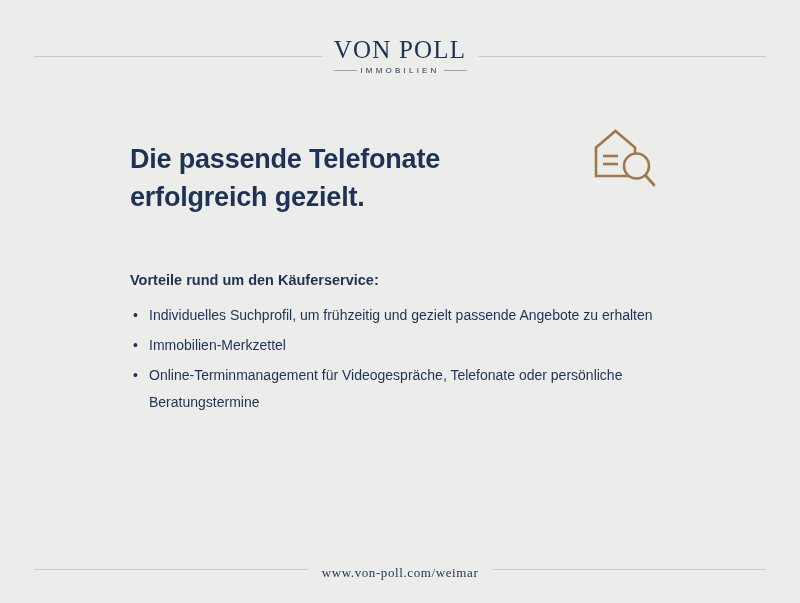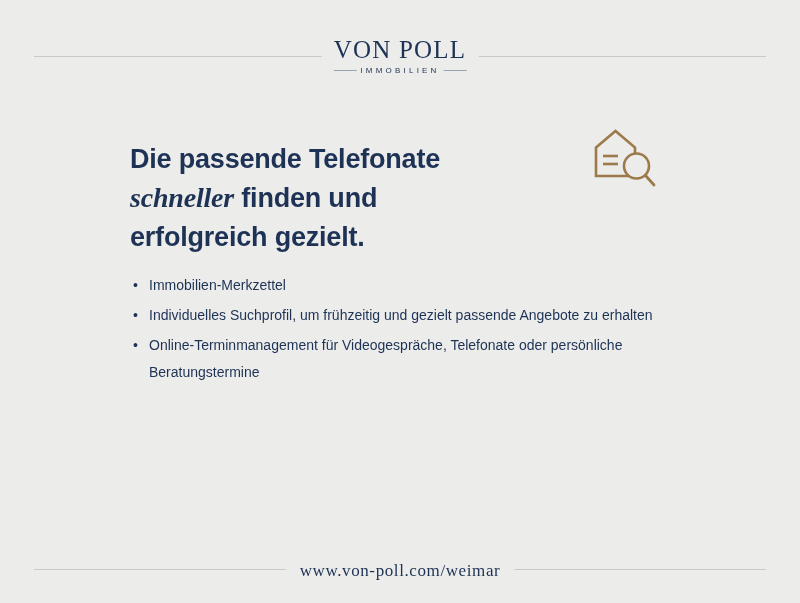--- a/index.html
+++ b/index.html
@@ -189,21 +189,21 @@
     background: #c9c9c7;
   }
   .footer-url {
     position: absolute;
     bottom: 22px;
     left: 50%;
     transform: translateX(-50%);
     background: #ececeb;
     padding: 0 14px;
     font-family: "Liberation Serif", serif;
-    font-size: 17px;
+    font-size: 13px;
     letter-spacing: 0.6px;
     color: #1d3254;
   }
 </style>
 </head>
 <body>
 
 <div class="page">
 
   <div class="header">
@@ -215,38 +215,38 @@
           <span class="bar"></span>
           <span class="logo-sub">IMMOBILIEN</span>
           <span class="bar"></span>
         </div>
       </div>
     </div>
   </div>
 
   <div class="headline">
     <div class="line1">Die passende Telefonate</div>
-    <div class="line2"><span class="ital">schneller</span><span> finden und</span></div>
     <div class="line3">erfolgreich gezielt.</div>
   </div>
 
   <div class="house-icon">
     <svg width="66" height="62" viewBox="0 0 66 62" fill="none" xmlns="http://www.w3.org/2000/svg">
       <path d="M4 19.5 L23.5 3 L43 19.5 L43 48 L4 48 Z" stroke="#9c7a4a" stroke-width="2.6" fill="none" stroke-linejoin="miter"></path>
       <path d="M11 28 H26" stroke="#9c7a4a" stroke-width="2.6"></path>
       <path d="M11 36 H26" stroke="#9c7a4a" stroke-width="2.6"></path>
       <circle cx="44.5" cy="38" r="12.5" stroke="#9c7a4a" stroke-width="2.6" fill="#ececeb"></circle>
       <path d="M53.5 47.5 L62 57" stroke="#9c7a4a" stroke-width="2.8" stroke-linecap="round"></path>
     </svg>
   </div>
 
   <div class="benefits">
+    <div class="benefits-title">Vorteile rund um den Käuferservice:</div>
     <ul class="bullet-list">
+      <li class="bullet-item">Individuelles Suchprofil, um frühzeitig und gezielt passende Angebote zu erhalten</li>
       <li class="bullet-item">Immobilien-Merkzettel</li>
-      <li class="bullet-item">Individuelles Suchprofil, um frühzeitig und gezielt passende Angebote zu erhalten</li>
       <li class="bullet-item">Online-Terminmanagement für Videogespräche, Telefonate oder persönliche Beratungstermine</li>
     </ul>
   </div>
 
   <div class="qr">
     <div class="qr-grid" id="qr-grid" style="grid-template-columns: repeat(25, 1fr); grid-template-rows: repeat(25, 1fr);">
         <div class="qr-cell-on" style="background: rgb(156, 122, 74);"></div>
         <div class="qr-cell-on" style="background: rgb(156, 122, 74);"></div>
         <div class="qr-cell-on" style="background: rgb(156, 122, 74);"></div>
         <div class="qr-cell-on" style="background: rgb(156, 122, 74);"></div>

